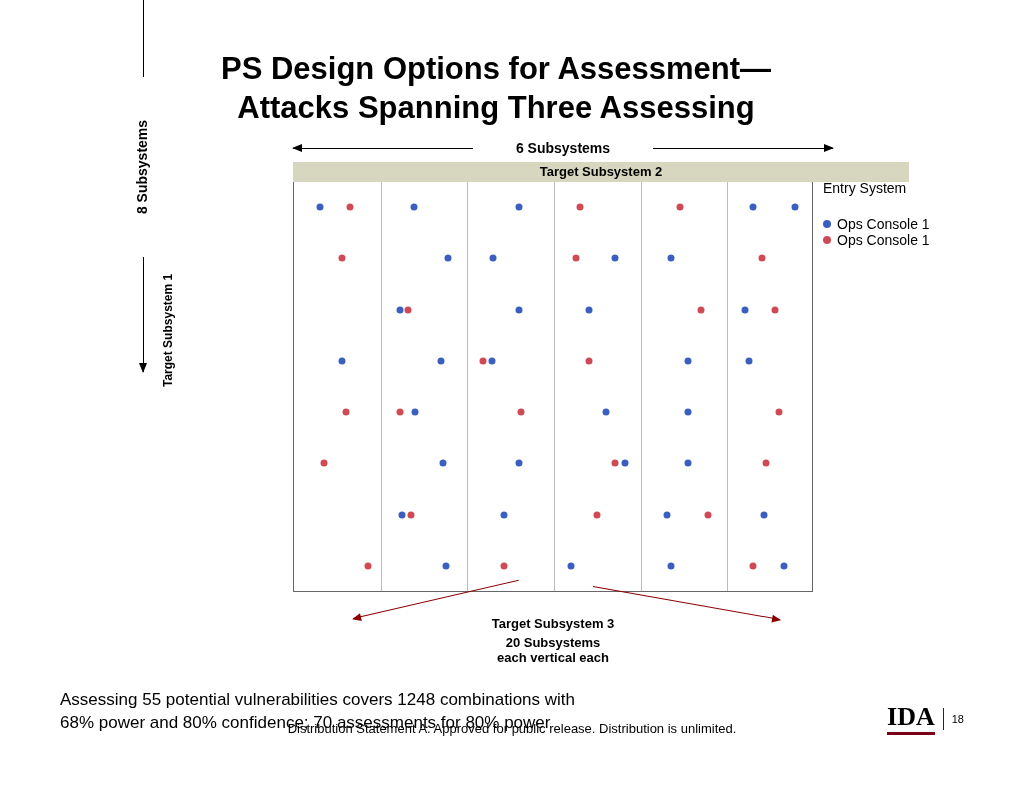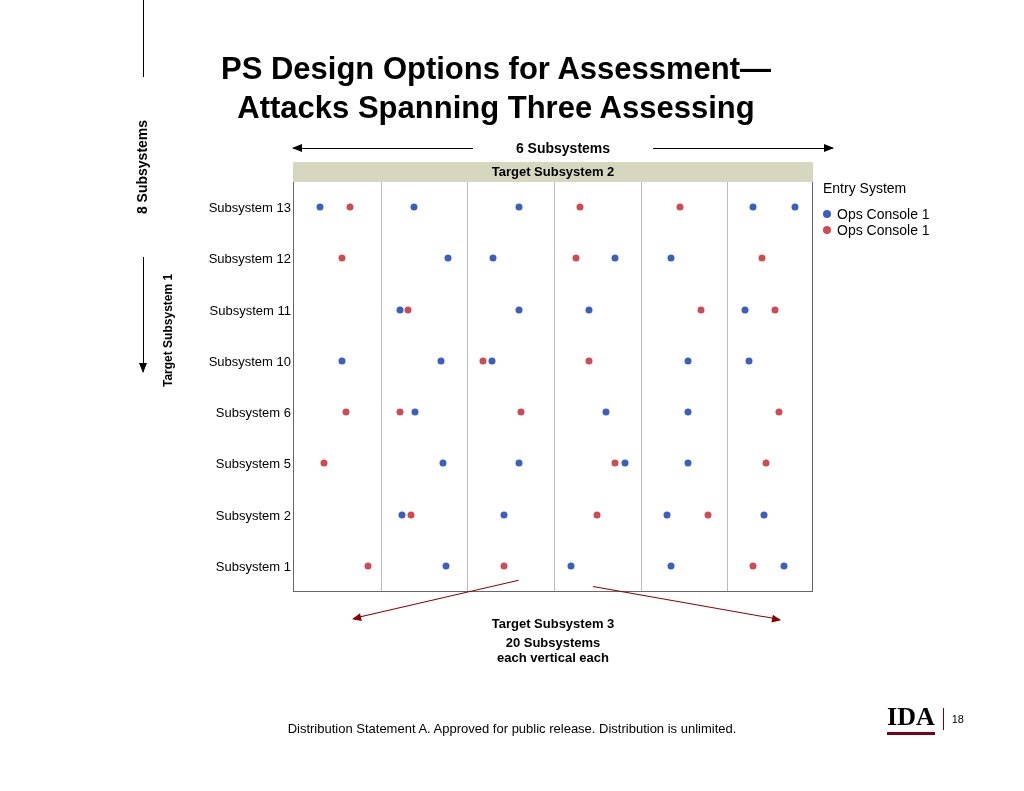--- a/index.html
+++ b/index.html
@@ -43,21 +43,21 @@
   .chart-wrap {
     position: relative;
     margin-top: 6px;
     margin-left: 100px;
     width: 820px;
   }
   .chart-header-band {
     height: 20px;
     background: #d7d7bf;
     margin-left: 165px;
-    width: 520px;
+    width: 616px;
     text-align: center;
     font-weight: bold;
     font-size: 13px;
     line-height: 20px;
   }
   .plot-area {
     position: relative;
     margin-left: 165px;
     width: 520px;
     height: 410px;
@@ -107,21 +107,21 @@
   .y-outer-arrow .line-l { left: 0; }
   .y-outer-arrow .line-r { right: 0; }
   .y-outer-arrow .ah-l { position:absolute; left:-1px; top:5px; width:0;height:0;border-top:4px solid transparent;border-bottom:4px solid transparent;border-right:10px solid #000;}
 
   .legend {
     position: absolute;
     left: 695px;
     top: 18px;
     font-size: 14px;
   }
-  .legend .title-l { margin-bottom: 10px; }
+  .legend .title-l { margin-bottom: 20px; }
   .legend .item { display: flex; align-items: center; gap: 6px; font-size: 14px; }
   .legend .sw { width: 8px; height: 8px; border-radius: 50%; display:inline-block;}
 
   .bottom-labels {
     margin-left: 165px;
     width: 520px;
     text-align: center;
     font-weight: bold;
     font-size: 13px;
     margin-top: 24px;
@@ -199,30 +199,20 @@
     <div class="y-outer-arrow">
       <div class="ah-l"></div><div class="line-l"></div>
       <span>8 Subsystems</span>
       <div class="line-r"></div>
     </div>
 
     <div class="y-axis-title">Target Subsystem 1</div>
 
     <div class="chart-header-band">Target Subsystem 2</div>
 
-    <div class="row-labels">
-        <span style="top: 25.625px;">Subsystem 13</span>
-        <span style="top: 76.875px;">Subsystem 12</span>
-        <span style="top: 128.125px;">Subsystem 11</span>
-        <span style="top: 179.375px;">Subsystem 10</span>
-        <span style="top: 230.625px;">Subsystem 6</span>
-        <span style="top: 281.875px;">Subsystem 5</span>
-        <span style="top: 333.125px;">Subsystem 2</span>
-        <span style="top: 384.375px;">Subsystem 1</span>
-      </div>
 
     <div class="plot-area">
         <div class="col-sep" style="left: 86.6667px;"></div>
         <div class="col-sep" style="left: 173.333px;"></div>
         <div class="col-sep" style="left: 260px;"></div>
         <div class="col-sep" style="left: 346.667px;"></div>
         <div class="col-sep" style="left: 433.333px;"></div>
         <div class="dot blue" style="left: 26px; top: 25.625px; background: rgb(59, 95, 191);"></div>
         <div class="dot red" style="left: 56.3333px; top: 25.625px; background: rgb(207, 74, 85);"></div>
         <div class="dot blue" style="left: 119.6px; top: 25.625px; background: rgb(59, 95, 191);"></div>
@@ -301,20 +291,24 @@
       <div class="diag-arrow right">
           <div class="ah"></div>
         </div>
       <div>Target Subsystem 3</div>
       <div class="l2">20 Subsystems</div>
       <div class="l3">each vertical each</div>
     </div>
 
   </div>
 
+  <div class="summary">
+    <span>Assessing 55 potential vulnerabilities covers 1248 combinations with</span><br>
+    <span>68% power and 80% confidence; 70 assessments for 80% power</span>
+  </div>
 
   <div class="dist-stmt">Distribution Statement A. Approved for public release. Distribution is unlimited.</div>
 
   <div class="footer-logo">
     <span class="logo-text">IDA</span>
     <span class="divider"></span>
     <span class="pg">18</span>
   </div>
 
 </div>

